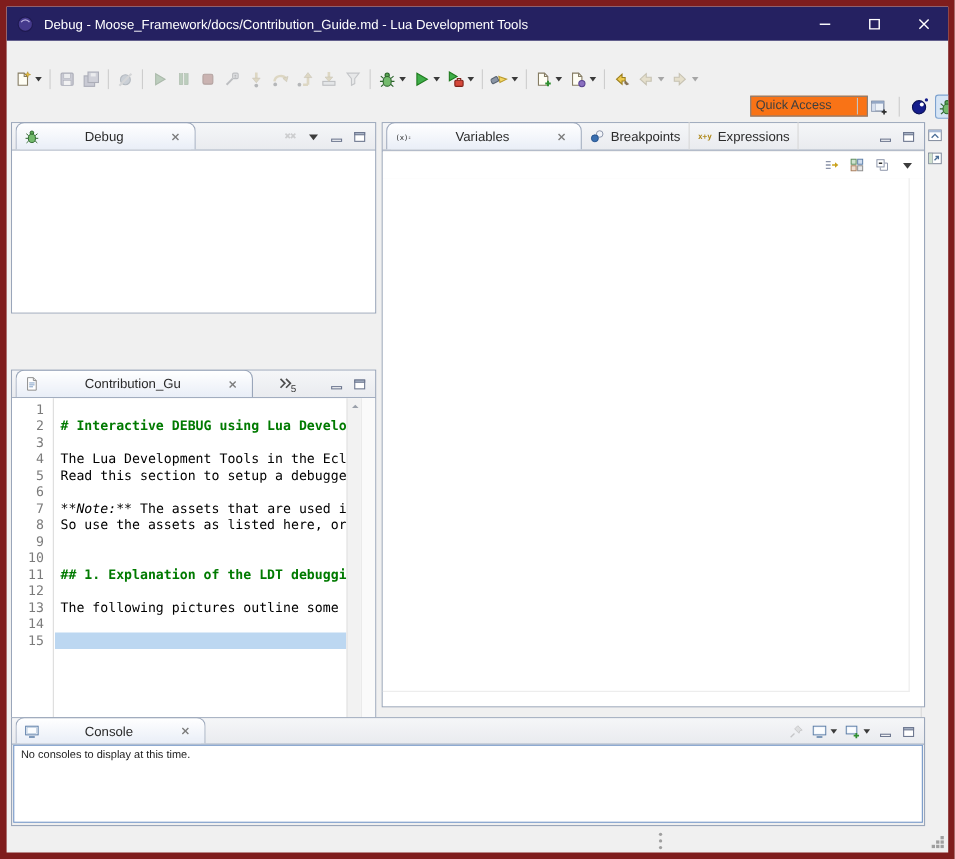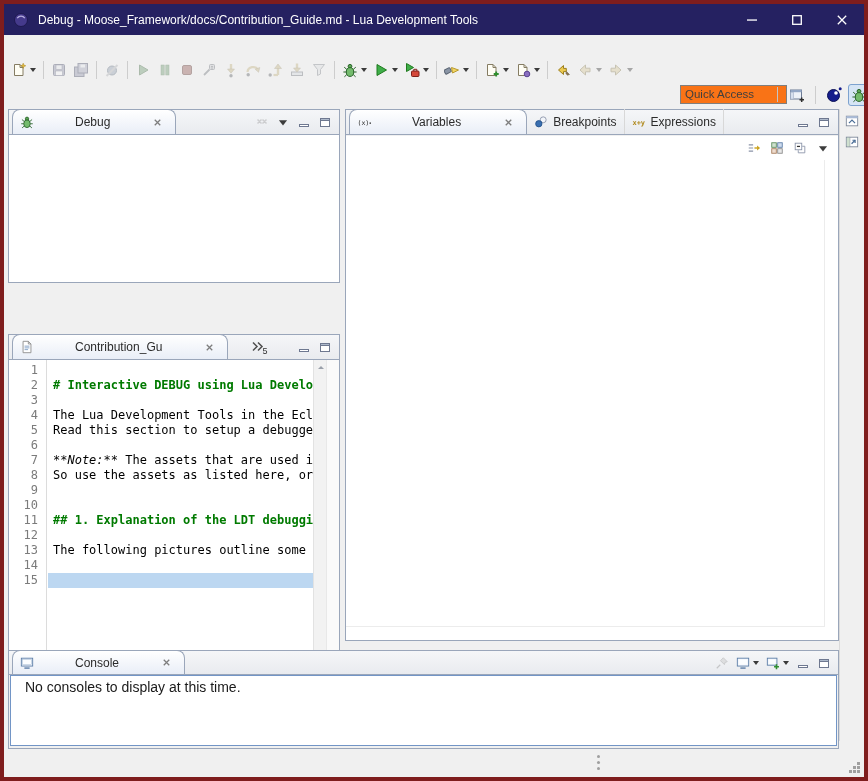--- a/index.html
+++ b/index.html
@@ -1,17 +1,17 @@
 <!DOCTYPE html>
 <html style="--titlebar: #252161; --heading: #007a00; --current-line: #bcd7f1; --console-border: #7295c6;"><head>
 <meta charset="utf-8">
 <style>
 *{margin:0;padding:0;box-sizing:border-box;}
 body{background:#ffffff;font-family:"Liberation Sans",sans-serif;}
-.window{position:relative;width:868px;height:781px;border:4px solid #7f1d1d;background:#f0f0f0;overflow:hidden;color:#1a1a1a;}
+.window{position:relative;width:868px;height:781px;border:6px solid #7f1d1d;background:#f0f0f0;overflow:hidden;color:#1a1a1a;}
 
 
 .titlebar{position:absolute;top:0;left:0;right:0;height:31px;background:var(--titlebar,#252161);display:flex;align-items:center;color:#fff;}
 .app-icon{margin-left:9px;display:flex;}
 .title{margin-left:9px;font-size:12px;white-space:nowrap;}
 .win-controls{margin-left:auto;display:flex;height:100%;}
 .win-btn{width:45px;display:flex;align-items:center;justify-content:center;}
 
 
 .menubar{position:absolute;top:31px;left:0;height:21px;display:flex;align-items:center;font-size:12.5px;}
@@ -78,21 +78,21 @@
 .hthumb{position:absolute;left:16px;top:1px;height:12px;width:52px;background:#cfd2d8;border:1px solid #b2b6be;}
 
 
 .view-toolbar{position:absolute;top:26px;left:0;right:0;height:24px;background:#fff;display:flex;align-items:center;justify-content:flex-end;gap:9px;padding-right:8px;}
 .rp-content{position:absolute;top:50px;left:0;right:0;bottom:0;background:#fff;}
 .rp-vline{position:absolute;top:0;bottom:13px;right:13px;width:1px;background:#ececec;}
 .rp-hline{position:absolute;left:0;right:13px;bottom:13px;height:1px;background:#ececec;}
 
 
 .console-content{position:absolute;top:24px;left:1px;right:1px;bottom:2px;background:#fff;border:1px solid var(--console-border,#7295c6);}
-.console-msg{padding:3px 14px;font-size:14px;}
+.console-msg{padding:3px 6px;font-size:10px;}
 
 
 .grip-center{position:absolute;left:593px;top:751px;width:3px;height:16px;}
 .grip-center::before{content:"";display:block;width:3px;height:3px;border-radius:50%;background:#9f9f9f;box-shadow:0 6px 0 #9f9f9f,0 12px 0 #9f9f9f;}
 .grip-corner{position:absolute;right:3px;bottom:3px;width:13px;height:13px;}
 .grip-corner::before{content:"";position:absolute;left:9px;top:1px;width:3px;height:3px;background:#9f9f9f;box-shadow:-4px 4px 0 #9f9f9f,0 4px 0 #9f9f9f,-8px 8px 0 #9f9f9f,-4px 8px 0 #9f9f9f,0 8px 0 #9f9f9f;}
 </style>
 </head>
 <body>
 

